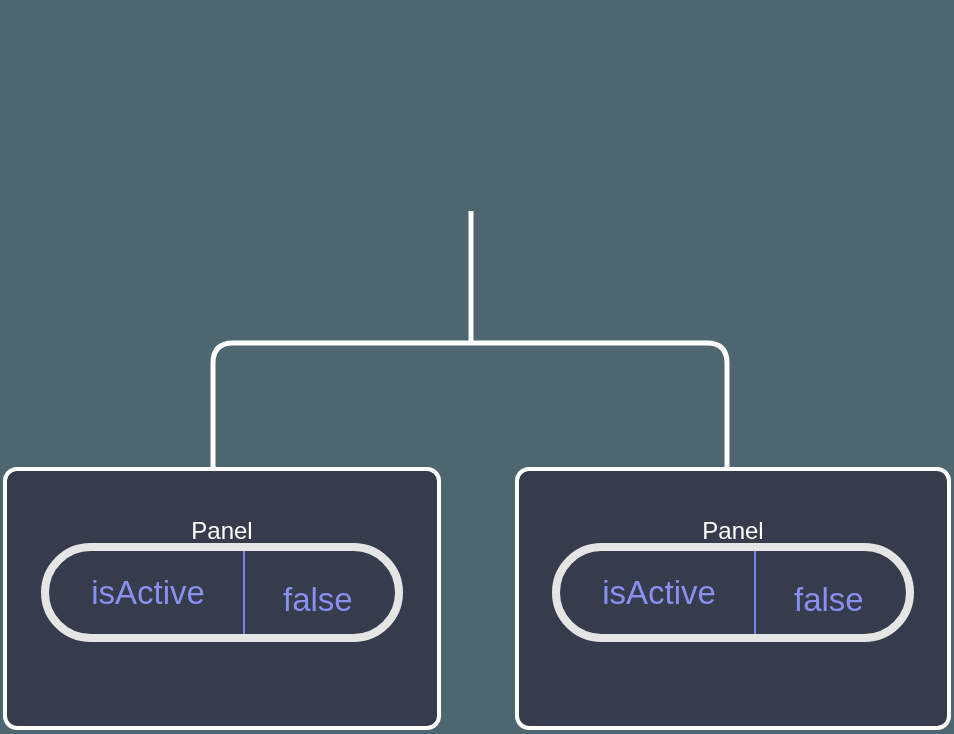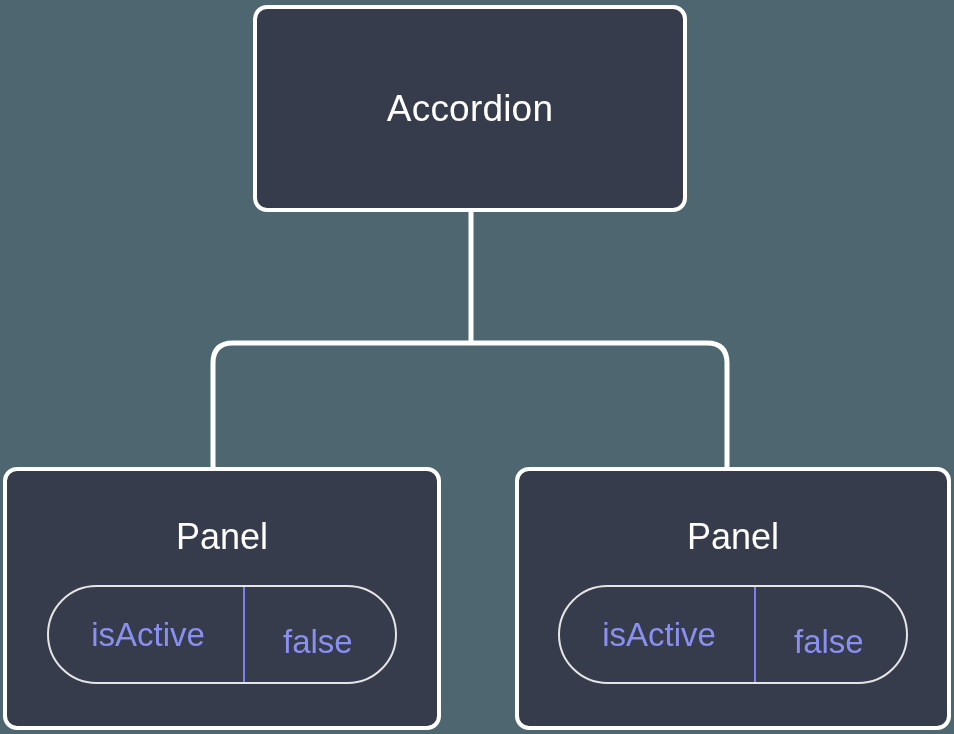--- a/index.html
+++ b/index.html
@@ -64,31 +64,30 @@
     top: 467px;
     height: 263px;
     justify-content: flex-start;
     padding-top: 48px;
   }
   #node-panel-0 { left: 3px;   width: 438px; }
   #node-panel-1 { left: 515px; width: 436px; }
 
   .node-title {
     color: #ffffff;
-    font-size: 36px;
+    font-size: 24px;
     font-weight: 400;
     line-height: 1;
-    margin-bottom: 30px;
   }
 
   
   .prop-pill {
     display: flex;
     align-items: stretch;
-    border: 2px solid #e5e5e5;
+    border: 8px solid #e5e5e5;
     border-radius: 999px;
     height: 99px;
     box-sizing: border-box;
     overflow: hidden;
   }
   .prop-key, .prop-val {
     display: flex;
     align-items: center;
     justify-content: center;
     color: #8a8ff2;
@@ -110,23 +109,20 @@
 <div id="stage">
 
   <svg id="connectors" viewBox="0 0 954 734" width="954" height="734" fill="none" xmlns="http://www.w3.org/2000/svg">
 
     <path d="M 471 211 L 471 343" stroke="#ffffff" stroke-width="5" stroke-linecap="butt"></path>
 
     <path d="M 471 343 L 233 343 Q 213 343 213 363 L 213 468" stroke="#ffffff" stroke-width="5" stroke-linecap="butt"></path>
     <path d="M 471 343 L 707 343 Q 727 343 727 363 L 727 468" stroke="#ffffff" stroke-width="5" stroke-linecap="butt"></path>
   </svg>
 
-  <div class="node" id="node-accordion">
-    <div class="node-title-root">Accordion</div>
-  </div>
 
   <div class="node node-panel" id="node-panel-0">
     <div class="node-title">Panel</div>
     <div class="prop-pill">
       <div class="prop-key">isActive</div>
       <div class="prop-val">false</div>
     </div>
   </div>
 
   <div class="node node-panel" id="node-panel-1">

